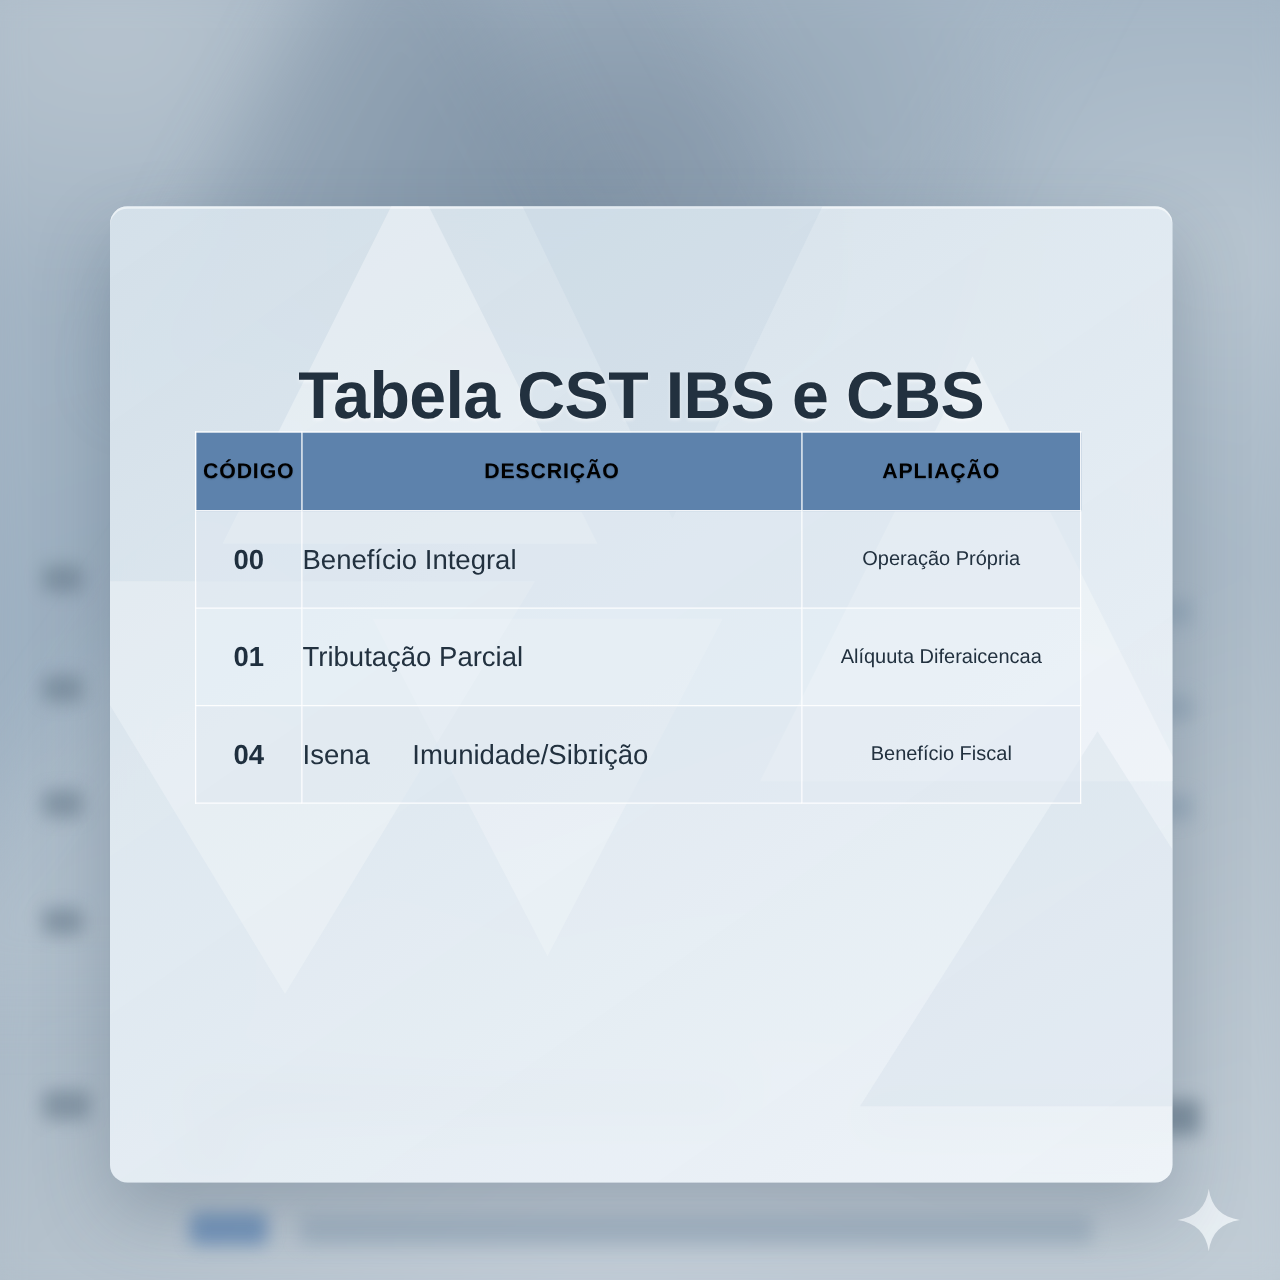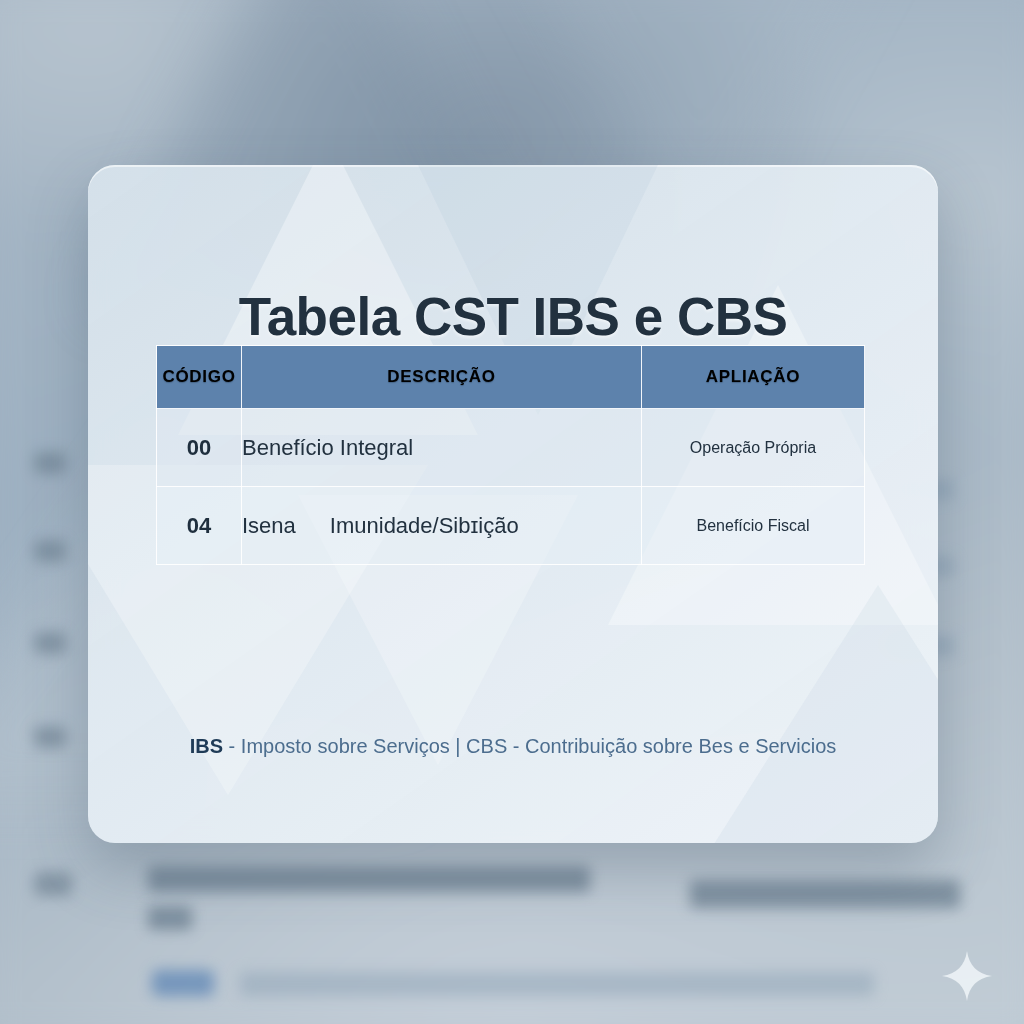--- a/index.html
+++ b/index.html
@@ -35,22 +35,22 @@
   .g-blue{background:#4d7ab0;border-radius:5px;}
   .g-soft{background:#8ea3b6;border-radius:4px;}
 
   
   .sparkle{
     position:absolute;left:941px;top:948px;width:52px;height:56px;opacity:.92;
   }
 
   
   .card{
-    position:absolute;left:88px;top:165px;width:850px;height:678px;
-    border-radius:27px;
+    position:absolute;left:88px;top:165px;width:850px;height:781px;
+    border-radius:14px;
     background:linear-gradient(145deg,
         rgba(215,227,236,.93) 0%,
         rgba(226,235,242,.95) 42%,
         rgba(233,240,246,.96) 72%,
         rgba(240,245,249,.97) 100%);
     backdrop-filter:blur(14px);
     box-shadow:0 26px 60px rgba(60,80,100,.30), 0 2px 0 rgba(255,255,255,.55) inset;
     overflow:hidden;
   }
   
@@ -186,31 +186,39 @@
         <tr>
           <td class="cell-code">00</td>
           <td class="cell-desc">
             <span>Benefício Integral</span>
           </td>
           <td class="cell-apl">
             <span>Operação Própria</span>
           </td>
         </tr>
 
+        <tr>
+          <td class="cell-code">01</td>
+          <td class="cell-desc">
+            <span>Tributação Parcial</span>
+          </td>
+          <td class="cell-apl">
+            <span>Alíquuta Diferaicencaa</span>
+          </td>
+        </tr>
 
 
         <tr>
           <td class="cell-code">04</td>
           <td class="cell-desc">
             <span>Isena</span><span class="gap"></span><span>Imunidade/Sibɪição</span>
           </td>
           <td class="cell-apl">
             <span>Benefício Fiscal</span>
           </td>
         </tr>
 
       </tbody>
     </table>
 
-    <div class="footnote"><b>IBS</b><span> - Imposto sobre Serviços | CBS - Contribuição sobre Bes e Servicios</span></div>
 
   </div>
 </div>
 
 </body></html>

